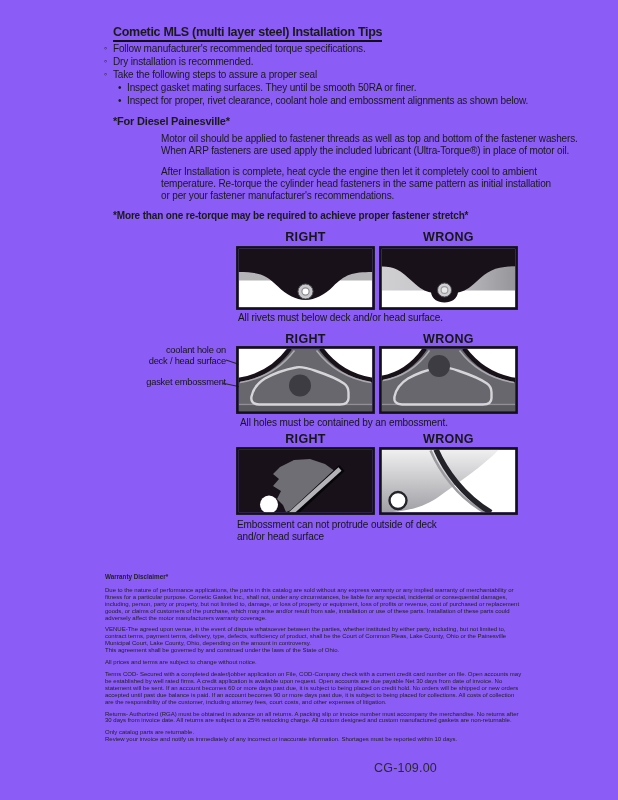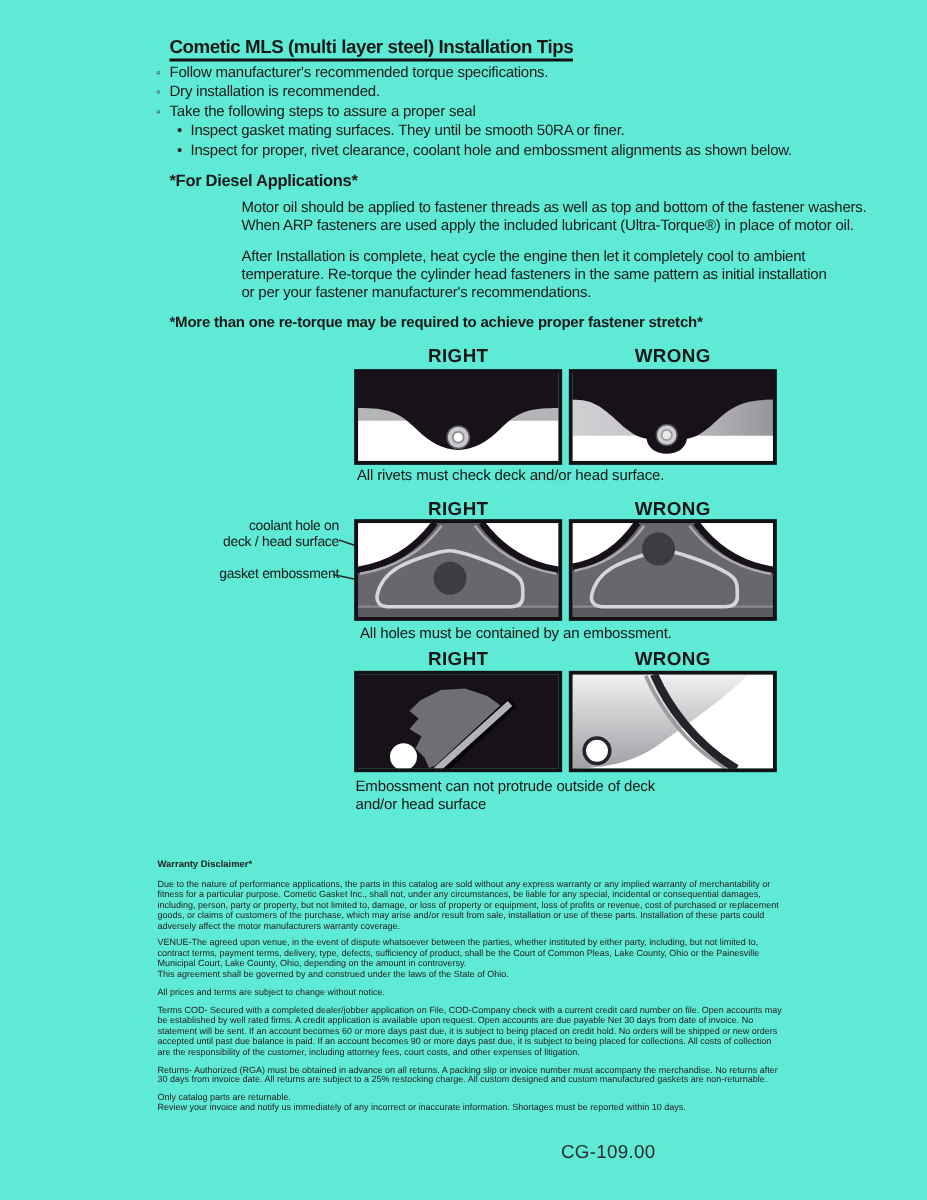--- a/index.html
+++ b/index.html
@@ -1,16 +1,16 @@
 <!DOCTYPE html>
 <html style="--ink: #18111a; --deck-gray: #b5b5b8; --panel-gray: #67676d; --emboss-line: #d6d6d9; --hole: #3c3c42;"><head>
 <meta charset="utf-8">
 <style>
   html,body{margin:0;padding:0;background:#ffffff;}
-  .page{position:relative;width:618px;height:800px;background:#5eead4;overflow:hidden;
+  .page{position:relative;width:618px;height:800px;background:#8b5cf6;overflow:hidden;
         font-family:"Liberation Sans", sans-serif;color:#1a1a1a;}
   .abs{position:absolute;}
   .title{font-size:12.5px;font-weight:bold;letter-spacing:-0.3px;
          border-bottom:2px solid #111;padding-bottom:1px;display:inline-block;white-space:nowrap;}
   .bullets{font-size:10px;letter-spacing:-0.15px;line-height:13px;}
   .b{position:relative;padding-left:9px;white-space:nowrap;}
   .b .m{position:absolute;left:0;top:0;}
   .b .m.o{font-size:9px;}
   .b.sub{margin-left:14px;}
   .dieselh{font-size:11px;font-weight:bold;letter-spacing:-0.2px;white-space:nowrap;}
@@ -37,21 +37,21 @@
   </div>
 
   <div class="abs bullets" style="left:104px;top:42px;">
     <div class="b"><span class="m o">◦</span><span>Follow manufacturer's recommended torque specifications.</span></div>
     <div class="b"><span class="m o">◦</span><span>Dry installation is recommended.</span></div>
     <div class="b"><span class="m o">◦</span><span>Take the following steps to assure a proper seal</span></div>
     <div class="b sub"><span class="m">•</span><span>Inspect gasket mating surfaces.  They until be smooth 50RA or finer.</span></div>
     <div class="b sub"><span class="m">•</span><span>Inspect for proper, rivet clearance, coolant hole and embossment alignments as shown below.</span></div>
   </div>
 
-  <div class="abs dieselh" style="left:113px;top:115px;">*For Diesel Applications*</div>
+  <div class="abs dieselh" style="left:113px;top:115px;">*For Diesel Painesville*</div>
   <div class="abs para" style="left:113px;top:133px;">
     <div>Motor oil should be applied to fastener threads as well as top and bottom of the fastener washers.</div>
     <div>When ARP fasteners are used apply the included lubricant (Ultra-Torque®) in place of motor oil.</div>
   </div>
   <div class="abs para" style="left:113px;top:166px;">
     <div>After Installation is complete, heat cycle the engine then let it completely cool to ambient</div>
     <div>temperature. Re-torque the cylinder head fasteners in the same pattern as initial installation</div>
     <div>or per your fastener manufacturer's recommendations.</div>
   </div>
   <div class="abs note" style="left:113px;top:210px;font-weight:bold;">*More than one re-torque may be required to achieve proper fastener stretch*</div>
@@ -87,21 +87,21 @@
     <g clip-path="url(#cp1w)">
       <rect x="2.5" y="2.5" width="134" height="59" fill="#ffffff"></rect>
       <rect x="2.5" y="20.5" width="134" height="24" fill="url(#g1w)"></rect>
       <path d="M2.5,2.5 H136.5 V20.5 C117,20.5 110,24 97,36 C90,42.5 85,45.5 79,46.5 C78,53 72.5,56.5 65.5,56.5 C58.5,56.5 53,53 52,46.5 C46,45.5 41,42.5 34,36 C21,24 16,20.5 2.5,20.5 Z" style="fill:var(--ink)"></path>
       <circle cx="65.5" cy="44" r="7" fill="#cfcfd2" stroke="#4a4a50" stroke-width="1"></circle>
       <circle cx="65.5" cy="44" r="3.4" fill="#e9e9ea" stroke="#9a9a9f" stroke-width="1.1"></circle>
     </g>
     <rect x="1.4" y="1.4" width="136.2" height="61.2" fill="none" stroke="#121216" stroke-width="2.6"></rect>
   </svg>
 
-  <div class="abs caption" style="left:238px;top:312px;">All rivets must check deck and/or head surface.</div>
+  <div class="abs caption" style="left:238px;top:312px;">All rivets must below deck and/or head surface.</div>
 
   <div class="abs figlabel" style="left:236px;top:332px;">RIGHT</div>
   <div class="abs figlabel" style="left:379px;top:332px;">WRONG</div>
 
   <div class="abs ann" style="left:108px;top:345px;">
     <div>coolant hole on</div>
     <div>deck / head surface</div>
   </div>
   <div class="abs ann" style="left:108px;top:377px;">gasket embossment</div>
 

